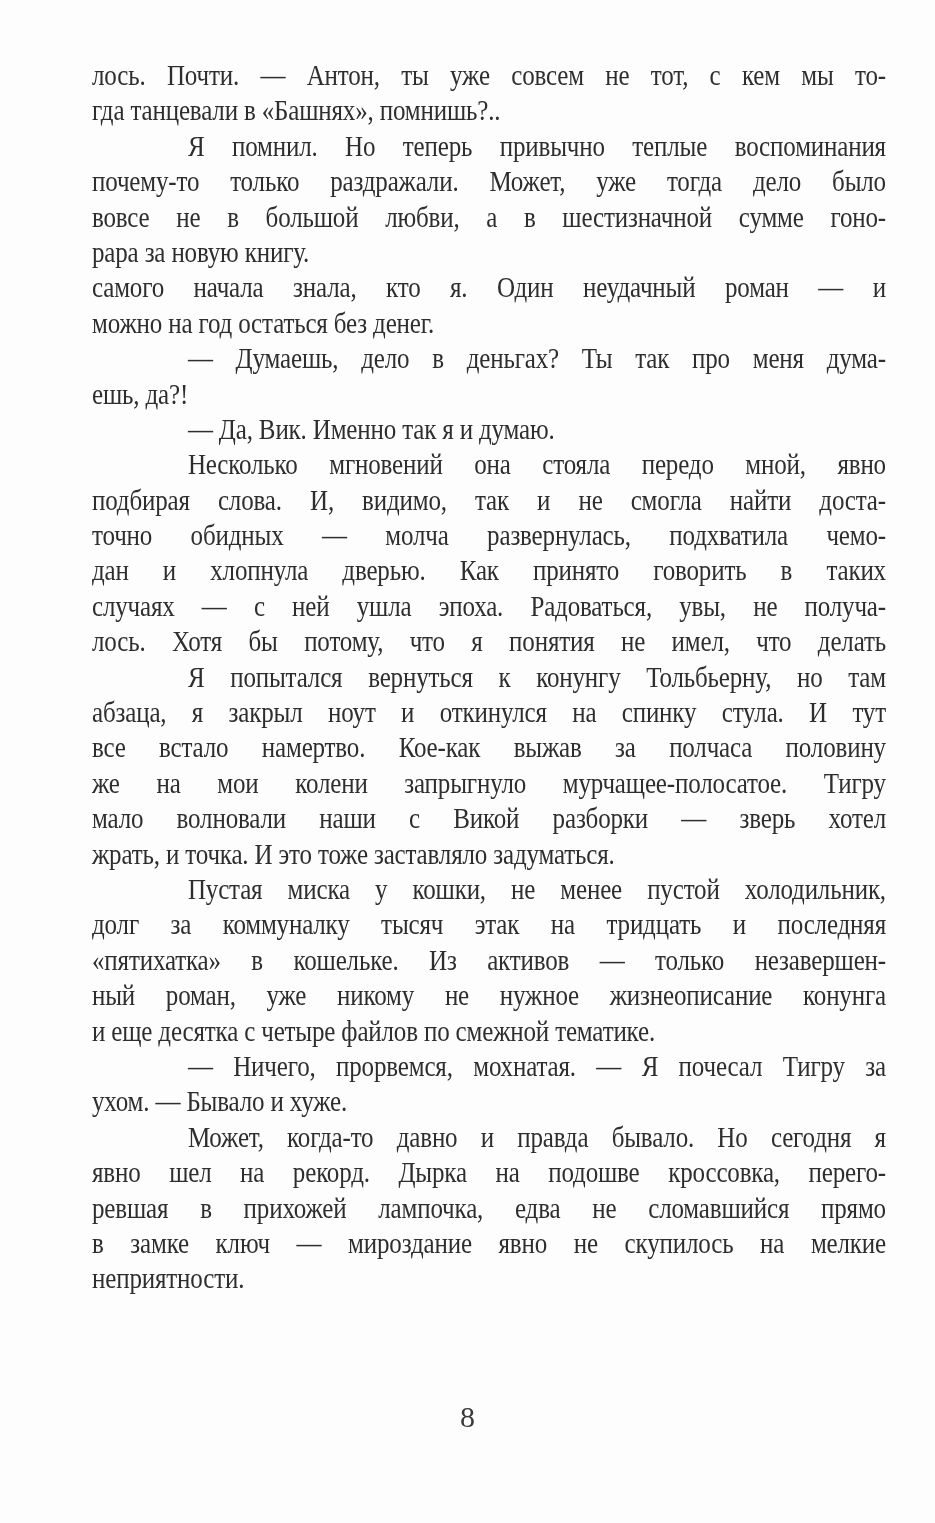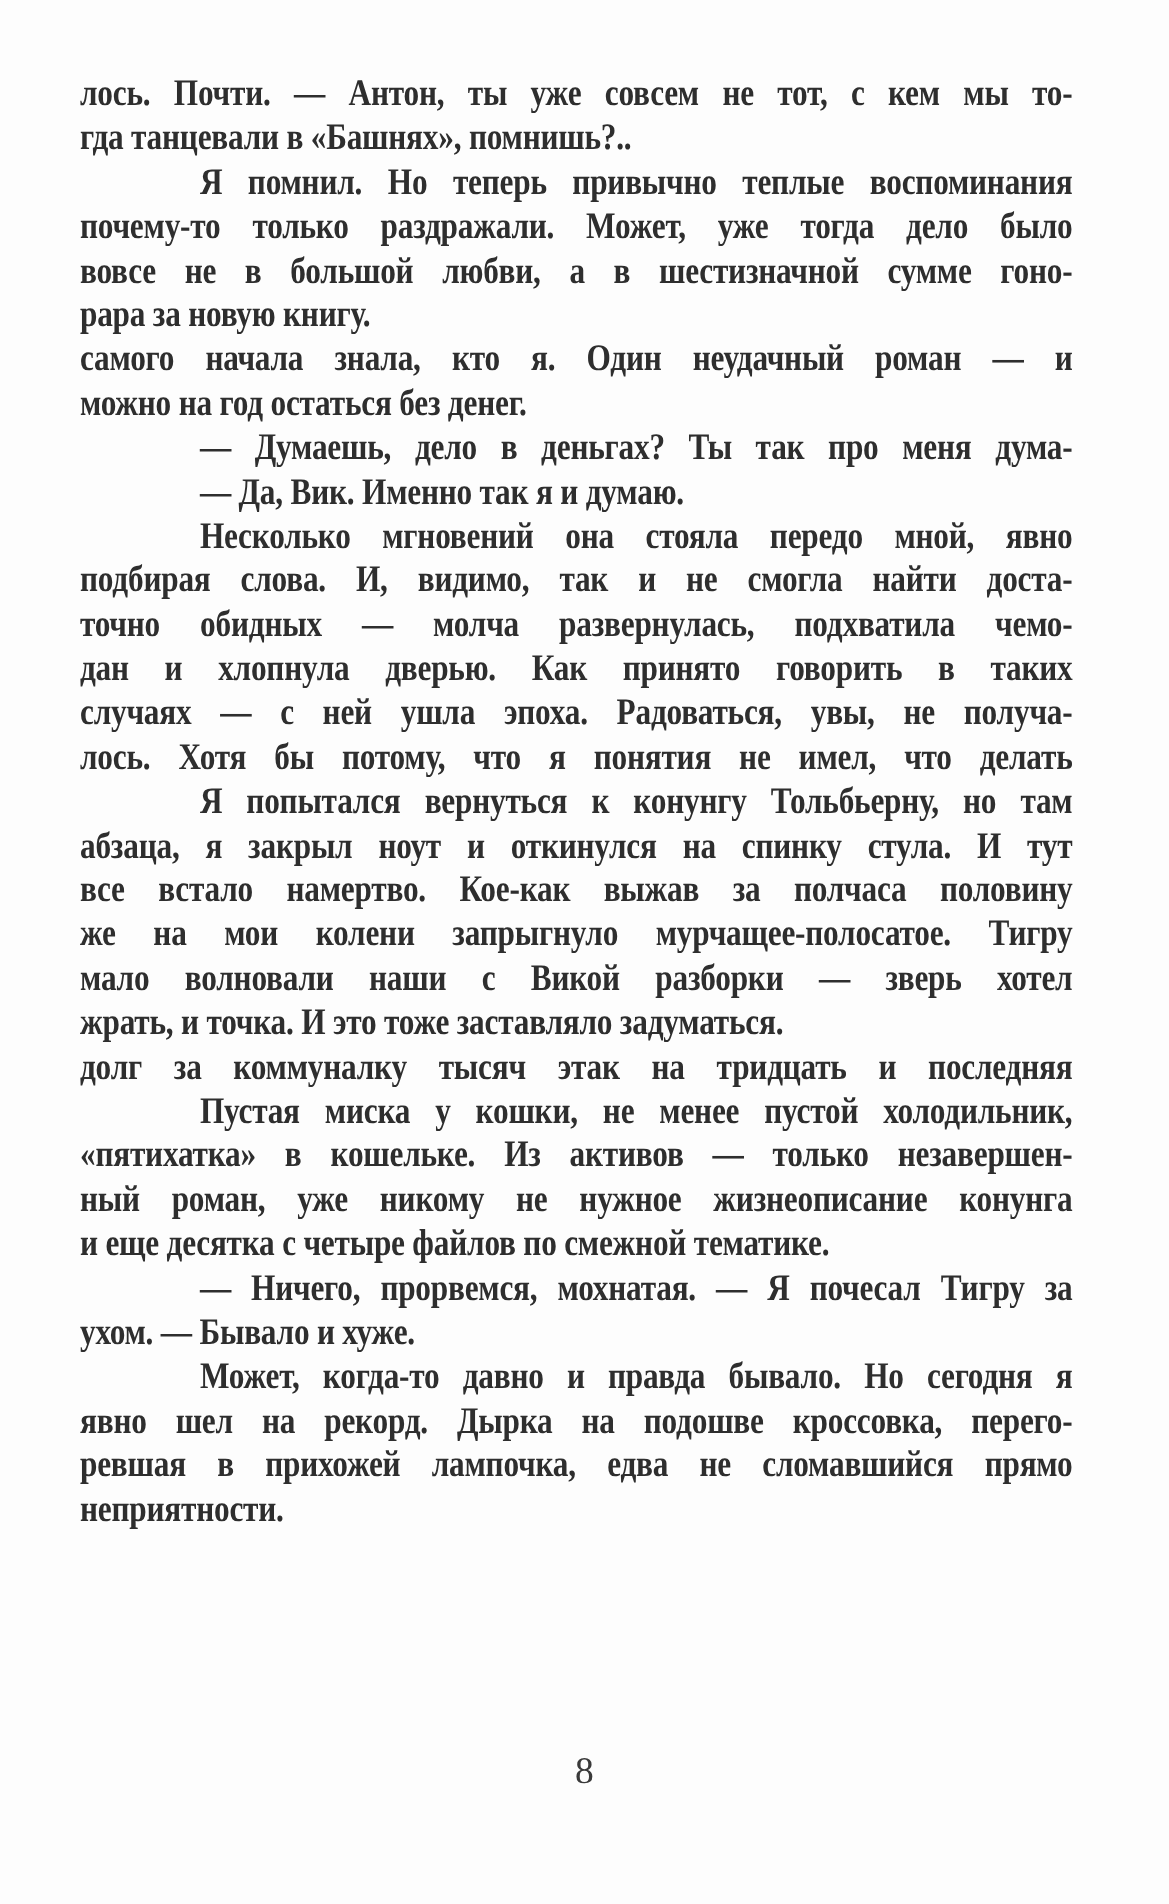--- a/index.html
+++ b/index.html
@@ -2,21 +2,21 @@
 <html><head>
 <meta charset="utf-8">
 <style>
   html, body { margin: 0; padding: 0; }
   body {
     width: 935px; height: 1523px; background: #fdfdfd; position: relative; overflow: hidden;
     color: #2e2e2e;
     font-family: "Liberation Serif", "DejaVu Serif", serif;
   }
   .page-body {
-    position: absolute; left: 64px; top: 57px; width: 794px; font-weight: bold;
+    position: absolute; left: 92px; top: 57px; width: 794px;
   }
   .line {
     height: 35.4px; line-height: 35.4px; font-size: 30px; white-space: nowrap;
     position: relative;
   }
   .line .txt {
     display: block; text-align: justify; text-align-last: justify;
     width: 952px; transform: scaleX(0.834); transform-origin: left center;
     letter-spacing: -0.2px;
   }
@@ -51,20 +51,23 @@
     </div>
     <div class="line">
       <span class="txt">самого начала знала, кто я. Один неудачный роман — и</span>
     </div>
     <div class="line last">
       <span class="txt">можно на год остаться без денег.</span>
     </div>
     <div class="line indent">
       <span class="txt">— Думаешь, дело в деньгах? Ты так про меня дума-</span>
     </div>
+    <div class="line last">
+      <span class="txt">ешь, да?!</span>
+    </div>
     <div class="line indent last">
       <span class="txt">— Да, Вик. Именно так я и думаю.</span>
     </div>
     <div class="line indent">
       <span class="txt">Несколько мгновений она стояла передо мной, явно</span>
     </div>
     <div class="line">
       <span class="txt">подбирая слова. И, видимо, так и не смогла найти доста-</span>
     </div>
     <div class="line">
@@ -90,25 +93,25 @@
     </div>
     <div class="line">
       <span class="txt">же на мои колени запрыгнуло мурчащее-полосатое. Тигру</span>
     </div>
     <div class="line">
       <span class="txt">мало волновали наши с Викой разборки — зверь хотел</span>
     </div>
     <div class="line last">
       <span class="txt">жрать, и точка. И это тоже заставляло задуматься.</span>
     </div>
+    <div class="line indent">
+      <span class="txt">Пустая миска у кошки, не менее пустой холодильник,</span>
+    </div>
     <div class="line">
       <span class="txt">долг за коммуналку тысяч этак на тридцать и последняя</span>
-    </div>
-    <div class="line indent">
-      <span class="txt">Пустая миска у кошки, не менее пустой холодильник,</span>
     </div>
     <div class="line">
       <span class="txt">«пятихатка» в кошельке. Из активов — только незавершен-</span>
     </div>
     <div class="line">
       <span class="txt">ный роман, уже никому не нужное жизнеописание конунга</span>
     </div>
     <div class="line last">
       <span class="txt">и еще десятка с четыре файлов по смежной тематике.</span>
     </div>
@@ -120,18 +123,21 @@
     </div>
     <div class="line indent">
       <span class="txt">Может, когда-то давно и правда бывало. Но сегодня я</span>
     </div>
     <div class="line">
       <span class="txt">явно шел на рекорд. Дырка на подошве кроссовка, перего-</span>
     </div>
     <div class="line">
       <span class="txt">ревшая в прихожей лампочка, едва не сломавшийся прямо</span>
     </div>
+    <div class="line">
+      <span class="txt">в замке ключ — мироздание явно не скупилось на мелкие</span>
+    </div>
     <div class="line last">
       <span class="txt">неприятности.</span>
     </div>
   </div>
 
 <div class="page-number">8</div>
 
 </body></html>

